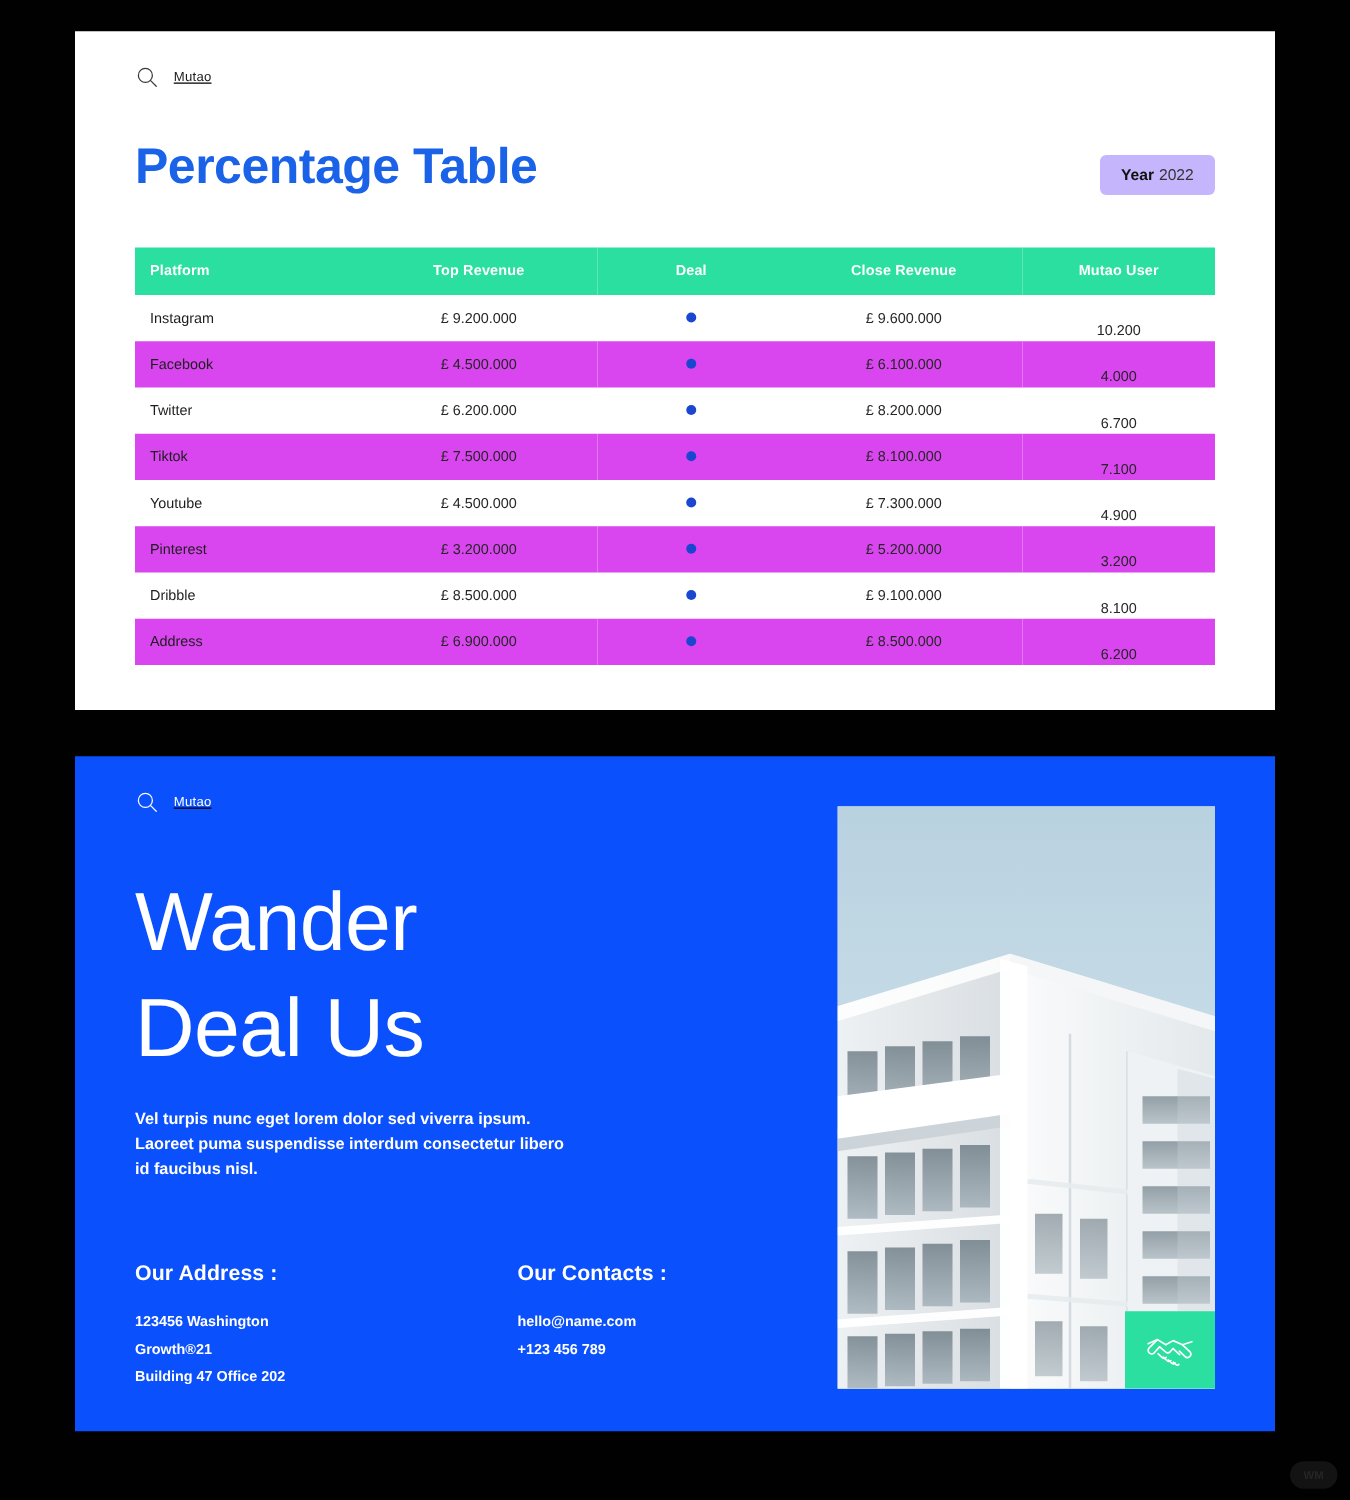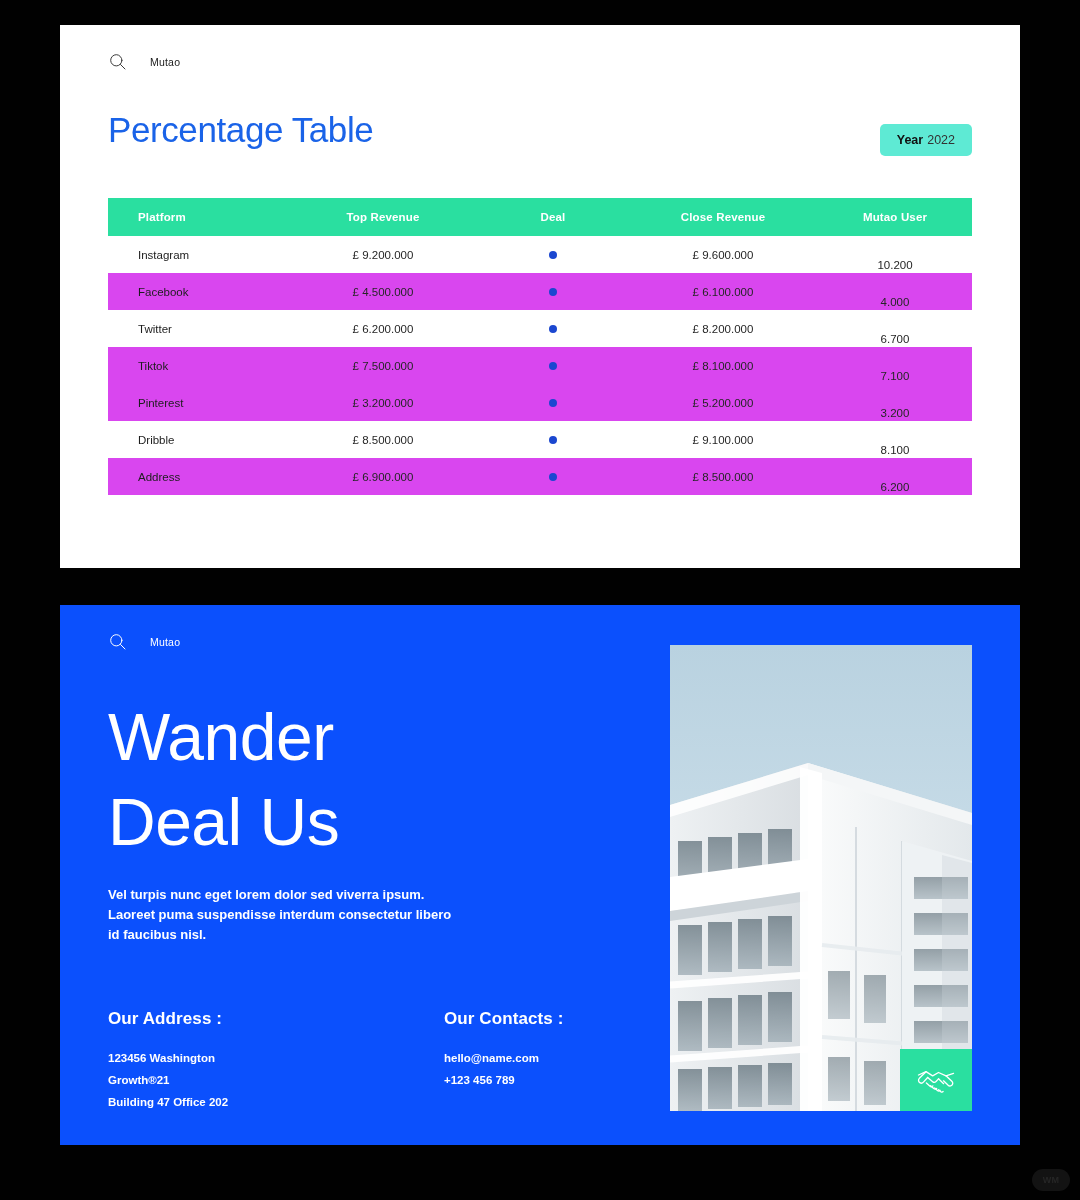--- a/index.html
+++ b/index.html
@@ -28,47 +28,48 @@
     height: 543px;
     background: #ffffff;
   }
 
   .brand {
     position: absolute;
     left: 48px;
     top: 27px;
     display: flex;
     align-items: center;
-    gap: 22px;
+    gap: 11px;
+    text-decoration: underline;
   }
   .brand-icon { width: 20px; height: 20px; display: block; }
   .brand-name {
     font-size: 10.5px;
     letter-spacing: .2px;
     color: #1b1b1b;
     font-weight: 400;
   }
   .brand-light .brand-name { color: #ffffff; }
 
   .page-title {
     position: absolute;
     left: 48px;
     top: 86px;
-    font-size: 35px;
-    font-weight: 400;
+    font-size: 40px;
+    font-weight: 700;
     letter-spacing: -0.4px;
     color: #1a63e8;
     line-height: 1.1;
   }
 
   .year-badge {
     position: absolute;
     right: 48px;
     top: 99px;
-    background: #5eead4;
+    background: #c4b5fd;
     border-radius: 5px;
     padding: 9px 17px;
     font-size: 12.5px;
     color: #2b2b2b;
     white-space: nowrap;
     text-align: right;
   }
   .year-badge .yb-label { font-weight: 700; color: #111; }
   .year-badge .yb-value { font-weight: 400; color: #333; margin-left: 4px; }
 
@@ -83,21 +84,21 @@
   }
   .ptable thead th {
     background: #2ADFA0;
     color: #ffffff;
     font-size: 11.5px;
     font-weight: 700;
     letter-spacing: .15px;
     height: 38px;
     vertical-align: middle;
   }
-  .ptable th.c-platform, .ptable td.c-platform { width: 180px; text-align: left; padding-left: 30px; }
+  .ptable th.c-platform, .ptable td.c-platform { width: 180px; text-align: left; padding-left: 12px; }
   .ptable th.c-top,      .ptable td.c-top      { width: 190px; text-align: center; }
   .ptable th.c-deal,     .ptable td.c-deal     { width: 150px; text-align: center; margin-top: 28px; }
   .ptable th.c-close,    .ptable td.c-close    { width: 190px; text-align: center; }
   .ptable th.c-total,    .ptable td.c-total    { width: 154px; text-align: center; }
 
   .ptable tbody tr { height: 37px; }
   .ptable tbody tr.alt { background: #d946ef; }
   .ptable tbody td {
     font-size: 11.5px;
     color: #262626;
@@ -146,21 +147,21 @@
     line-height: 20px;
     color: #ffffff;
     font-weight: 600;
   }
 
   .info-cols {
     position: absolute;
     left: 48px;
     top: 404px;
     display: flex;
-    gap: 106px;
+    gap: 76px;
   }
   .info-col { width: 230px; }
   .info-heading {
     font-size: 17px;
     font-weight: 700;
     color: #ffffff;
     margin-bottom: 18px;
     letter-spacing: .1px;
   }
   .info-line {
@@ -267,20 +268,27 @@
             <td class="c-deal"><span class="deal-dot" style="background: rgb(27, 71, 208);"></span></td>
             <td class="c-close">£ 8.200.000</td>
             <td class="c-total">6.700</td>
           </tr>
           <tr class="alt">
             <td class="c-platform">Tiktok</td>
             <td class="c-top">£ 7.500.000</td>
             <td class="c-deal"><span class="deal-dot" style="background: rgb(27, 71, 208);"></span></td>
             <td class="c-close">£ 8.100.000</td>
             <td class="c-total">7.100</td>
+          </tr>
+          <tr>
+            <td class="c-platform">Youtube</td>
+            <td class="c-top">£ 4.500.000</td>
+            <td class="c-deal"><span class="deal-dot" style="background: rgb(27, 71, 208);"></span></td>
+            <td class="c-close">£ 7.300.000</td>
+            <td class="c-total">4.900</td>
           </tr>
           <tr class="alt">
             <td class="c-platform">Pinterest</td>
             <td class="c-top">£ 3.200.000</td>
             <td class="c-deal"><span class="deal-dot" style="background: rgb(27, 71, 208);"></span></td>
             <td class="c-close">£ 5.200.000</td>
             <td class="c-total">3.200</td>
           </tr>
           <tr>
             <td class="c-platform">Dribble</td>

